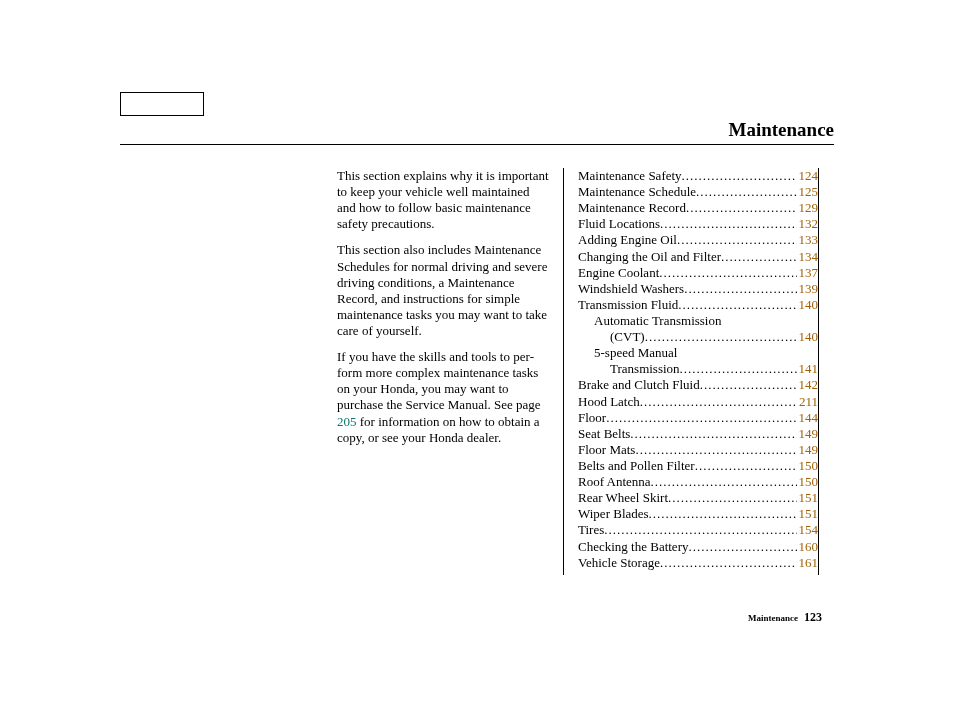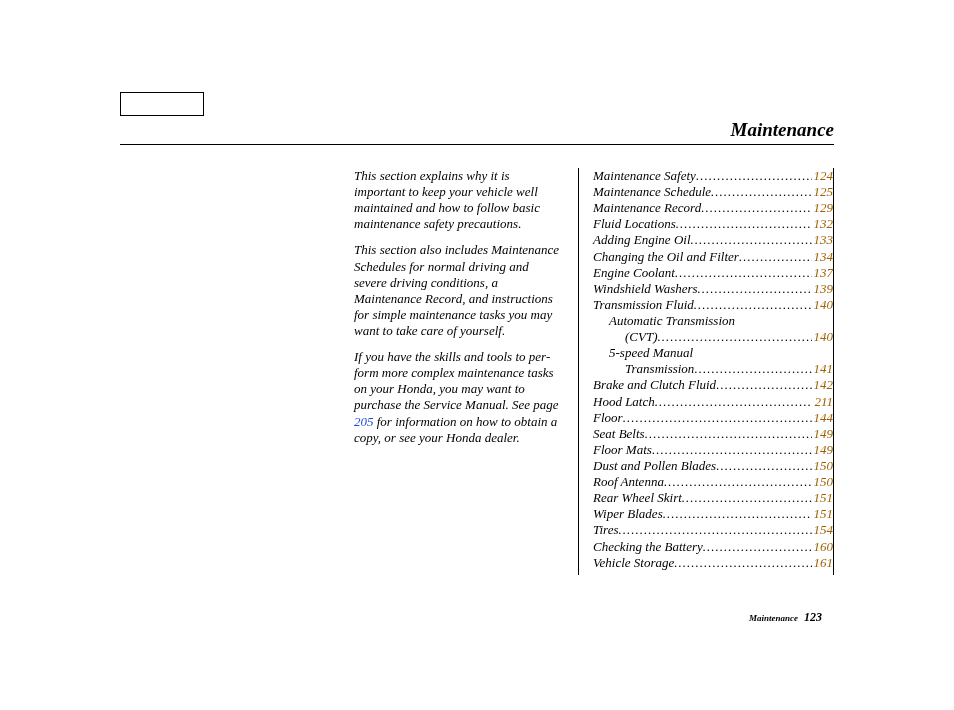--- a/index.html
+++ b/index.html
@@ -8,21 +8,20 @@
     width: 954px;
     height: 710px;
     background: #fff;
     font-family: "Times New Roman", Times, serif;
     color: #000;
   }
   .page {
     position: relative;
     width: 954px;
     height: 710px;
-    font-style: italic;
   }
   .header-box {
     position: absolute;
     left: 120px;
     top: 92px;
     width: 84px;
     height: 24px;
     border: 1px solid #000;
     box-sizing: border-box;
   }
@@ -36,21 +35,21 @@
   .hr {
     position: absolute;
     left: 120px;
     right: 120px;
     top: 144px;
     height: 0;
     border-top: 1.2px solid #000;
   }
   .body-wrap {
     position: absolute;
-    left: 354px;
+    left: 337px;
     top: 168px;
     right: 120px;
     display: flex;
     font-size: 13px;
     line-height: 1.24;
   }
   .col-left {
     width: 212px;
     padding-right: 14px;
     border-right: 1px solid #000;
@@ -74,21 +73,21 @@
     overflow: hidden;
     letter-spacing: 1px;
     color: #000;
   }
   .page-link {
     flex: 0 0 auto;
     color: #a16207;
     margin-left: 2px;
   }
   .inline-link {
-    color: #1d4ed8;
+    color: #0f766e;
   }
   .footer {
     position: absolute;
     right: 132px;
     top: 610px;
     font-size: 10px;
     font-weight: bold;
   }
   .footer .sec {
     font-size: 9px;
@@ -199,21 +198,21 @@
           <span class="label-text">Seat Belts</span>
           <span class="dots">........................................................................</span>
           <span class="page-link">149</span>
         </div>
         <div class="toc-row">
           <span class="label-text">Floor Mats</span>
           <span class="dots">........................................................................</span>
           <span class="page-link">149</span>
         </div>
         <div class="toc-row">
-          <span class="label-text">Dust and Pollen Blades</span>
+          <span class="label-text">Belts and Pollen Filter</span>
           <span class="dots">........................................................................</span>
           <span class="page-link">150</span>
         </div>
         <div class="toc-row">
           <span class="label-text">Roof Antenna</span>
           <span class="dots">........................................................................</span>
           <span class="page-link">150</span>
         </div>
         <div class="toc-row">
           <span class="label-text">Rear Wheel Skirt</span>

